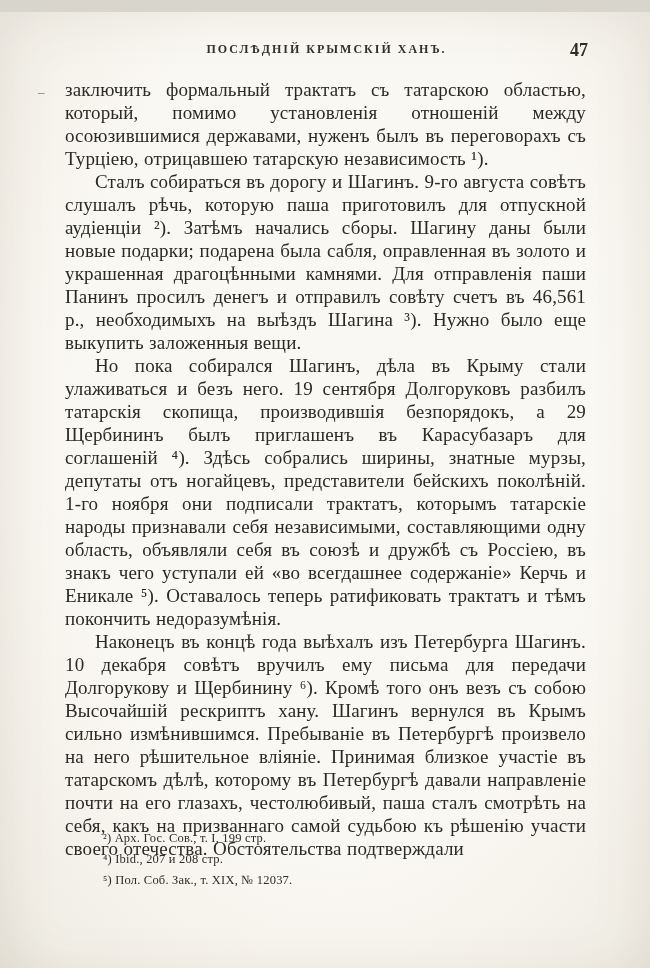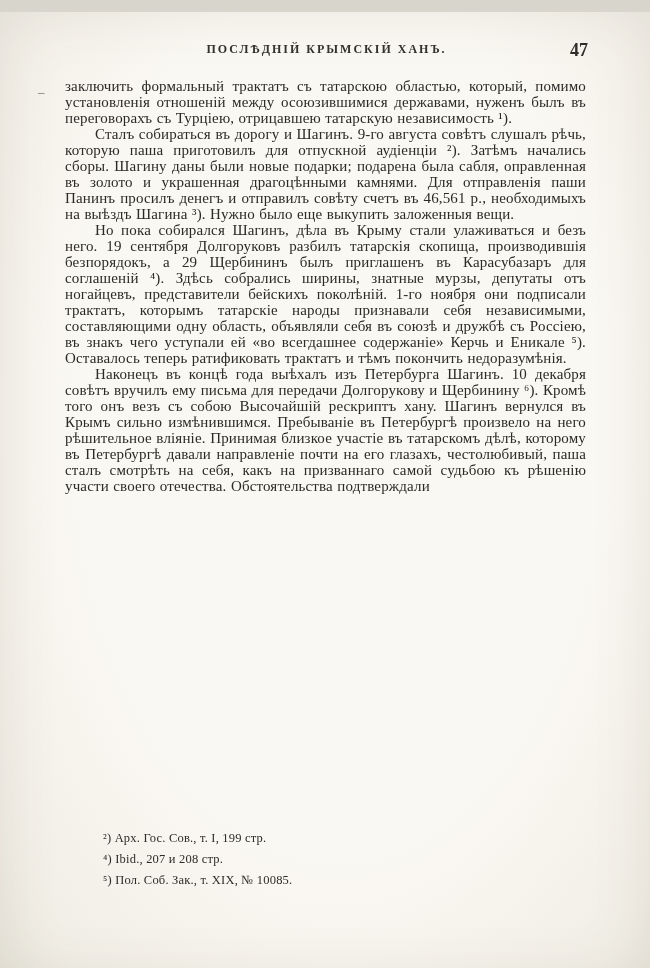--- a/index.html
+++ b/index.html
@@ -47,22 +47,22 @@
     left: 38px;
     top: 72px;
     font-size: 13px;
     color: #6b675e;
   }
   .body-text {
     position: absolute;
     top: 66px;
     left: 65px;
     width: 521px;
-    font-size: 15px;
-    line-height: 16px;
+    font-size: 19px;
+    line-height: 23px;
     text-align: justify;
     letter-spacing: 0.15px;
     word-spacing: 0.5px;
   }
   .paragraph {
     margin: 0;
   }
   .paragraph.indent {
     text-indent: 30px;
   }
@@ -95,16 +95,16 @@
   <div class="body-text">
       <div class="paragraph">заключить формальный трактатъ съ татарскою областью, который, помимо установленія отношеній между осоюзившимися державами, нуженъ былъ въ переговорахъ съ Турціею, отрицавшею татарскую независимость ¹).</div>
       <div class="paragraph indent">Сталъ собираться въ дорогу и Шагинъ. 9-го августа совѣтъ слушалъ рѣчь, которую паша приготовилъ для отпускной аудіенціи ²). Затѣмъ начались сборы. Шагину даны были новые подарки; подарена была сабля, оправленная въ золото и украшенная драгоцѣнными камнями. Для отправленія паши Панинъ просилъ денегъ и отправилъ совѣту счетъ въ 46,561 р., необходимыхъ на выѣздъ Шагина ³). Нужно было еще выкупить заложенныя вещи.</div>
       <div class="paragraph indent">Но пока собирался Шагинъ, дѣла въ Крыму стали улаживаться и безъ него. 19 сентября Долгоруковъ разбилъ татарскія скопища, производившія безпорядокъ, а 29 Щербининъ былъ приглашенъ въ Карасубазаръ для соглашеній ⁴). Здѣсь собрались ширины, знатные мурзы, депутаты отъ ногайцевъ, представители бейскихъ поколѣній. 1-го ноября они подписали трактатъ, которымъ татарскіе народы признавали себя независимыми, составляющими одну область, объявляли себя въ союзѣ и дружбѣ съ Россіею, въ знакъ чего уступали ей «во всегдашнее содержаніе» Керчь и Еникале ⁵). Оставалось теперь ратификовать трактатъ и тѣмъ покончить недоразумѣнія.</div>
       <div class="paragraph indent">Наконецъ въ концѣ года выѣхалъ изъ Петербурга Шагинъ. 10 декабря совѣтъ вручилъ ему письма для передачи Долгорукову и Щербинину ⁶). Кромѣ того онъ везъ съ собою Высочайшій рескриптъ хану. Шагинъ вернулся въ Крымъ сильно измѣнившимся. Пребываніе въ Петербургѣ произвело на него рѣшительное вліяніе. Принимая близкое участіе въ татарскомъ дѣлѣ, которому въ Петербургѣ давали направленіе почти на его глазахъ, честолюбивый, паша сталъ смотрѣть на себя, какъ на призваннаго самой судьбою къ рѣшенію участи своего отечества. Обстоятельства подтверждали</div>
     </div>
 
   <div class="footnotes">
       <div class="footnote">²) Арх. Гос. Сов., т. I, 199 стр.</div>
       <div class="footnote">⁴) Ibid., 207 и 208 стр.</div>
-      <div class="footnote">⁵) Пол. Соб. Зак., т. XIX, № 10085.</div>
+      <div class="footnote">⁵) Пол. Соб. Зак., т. XIX, № 12037.</div>
     </div>
 
 </div>
 
 </body></html>

